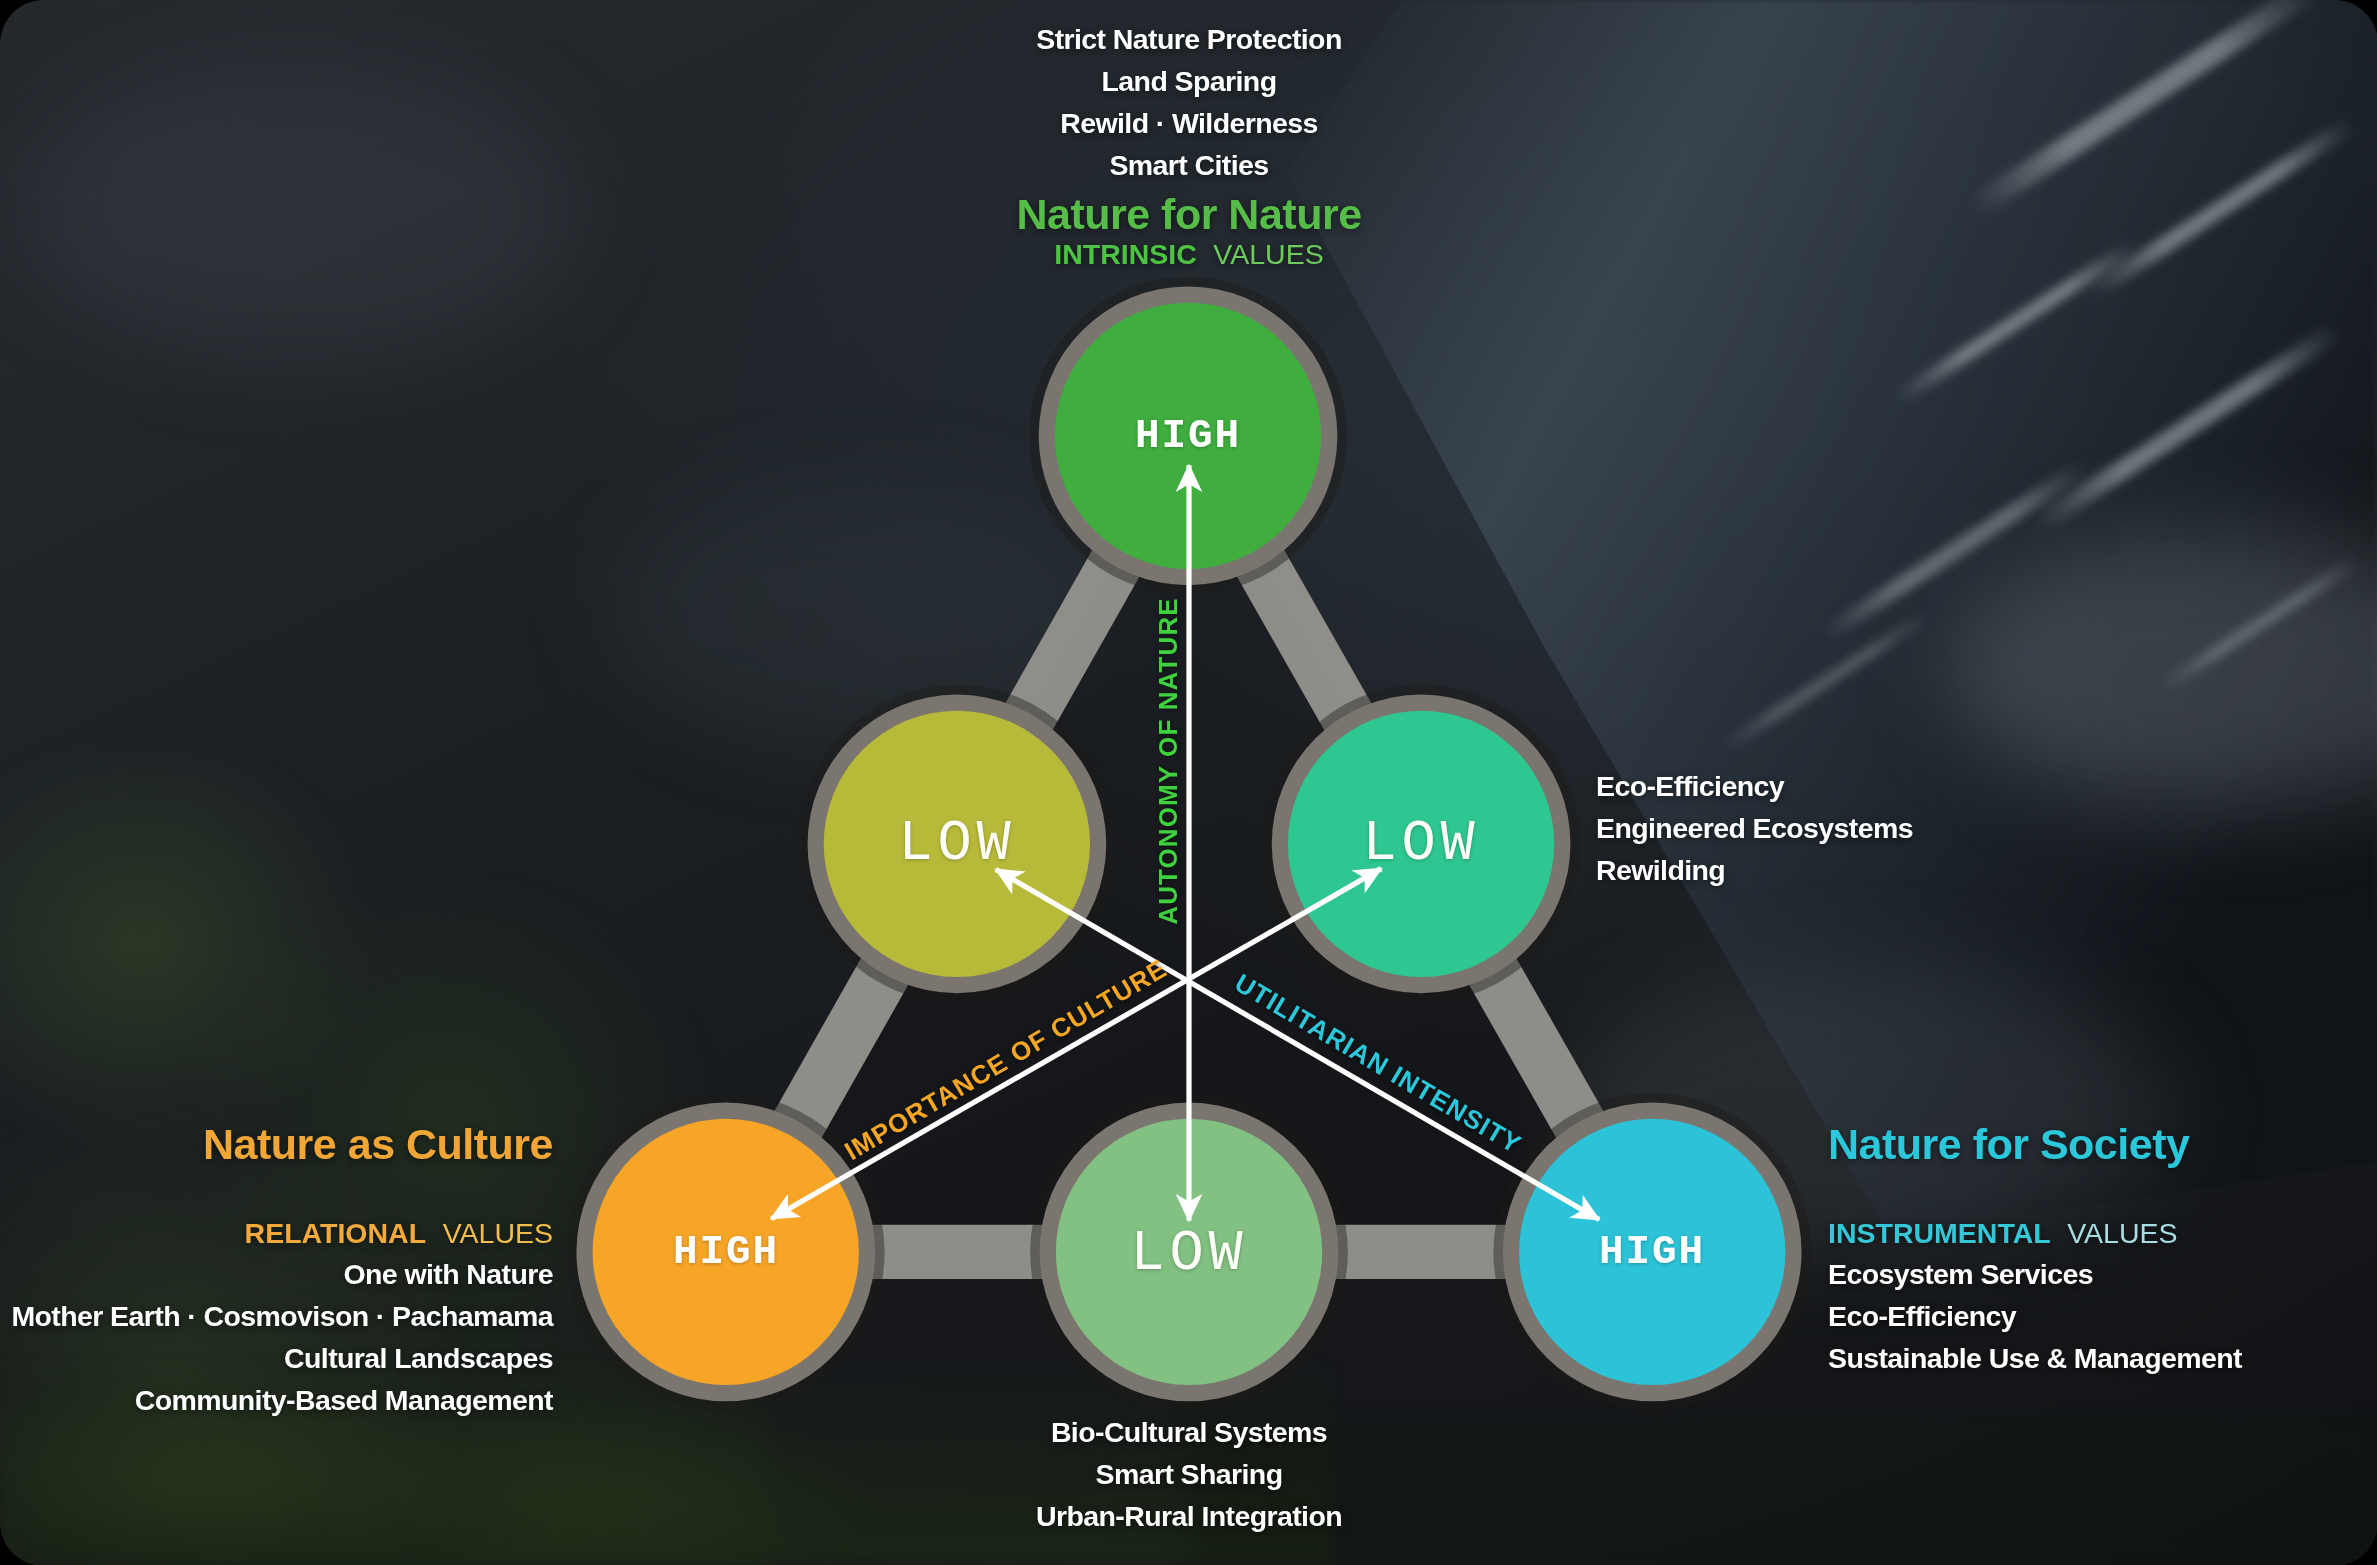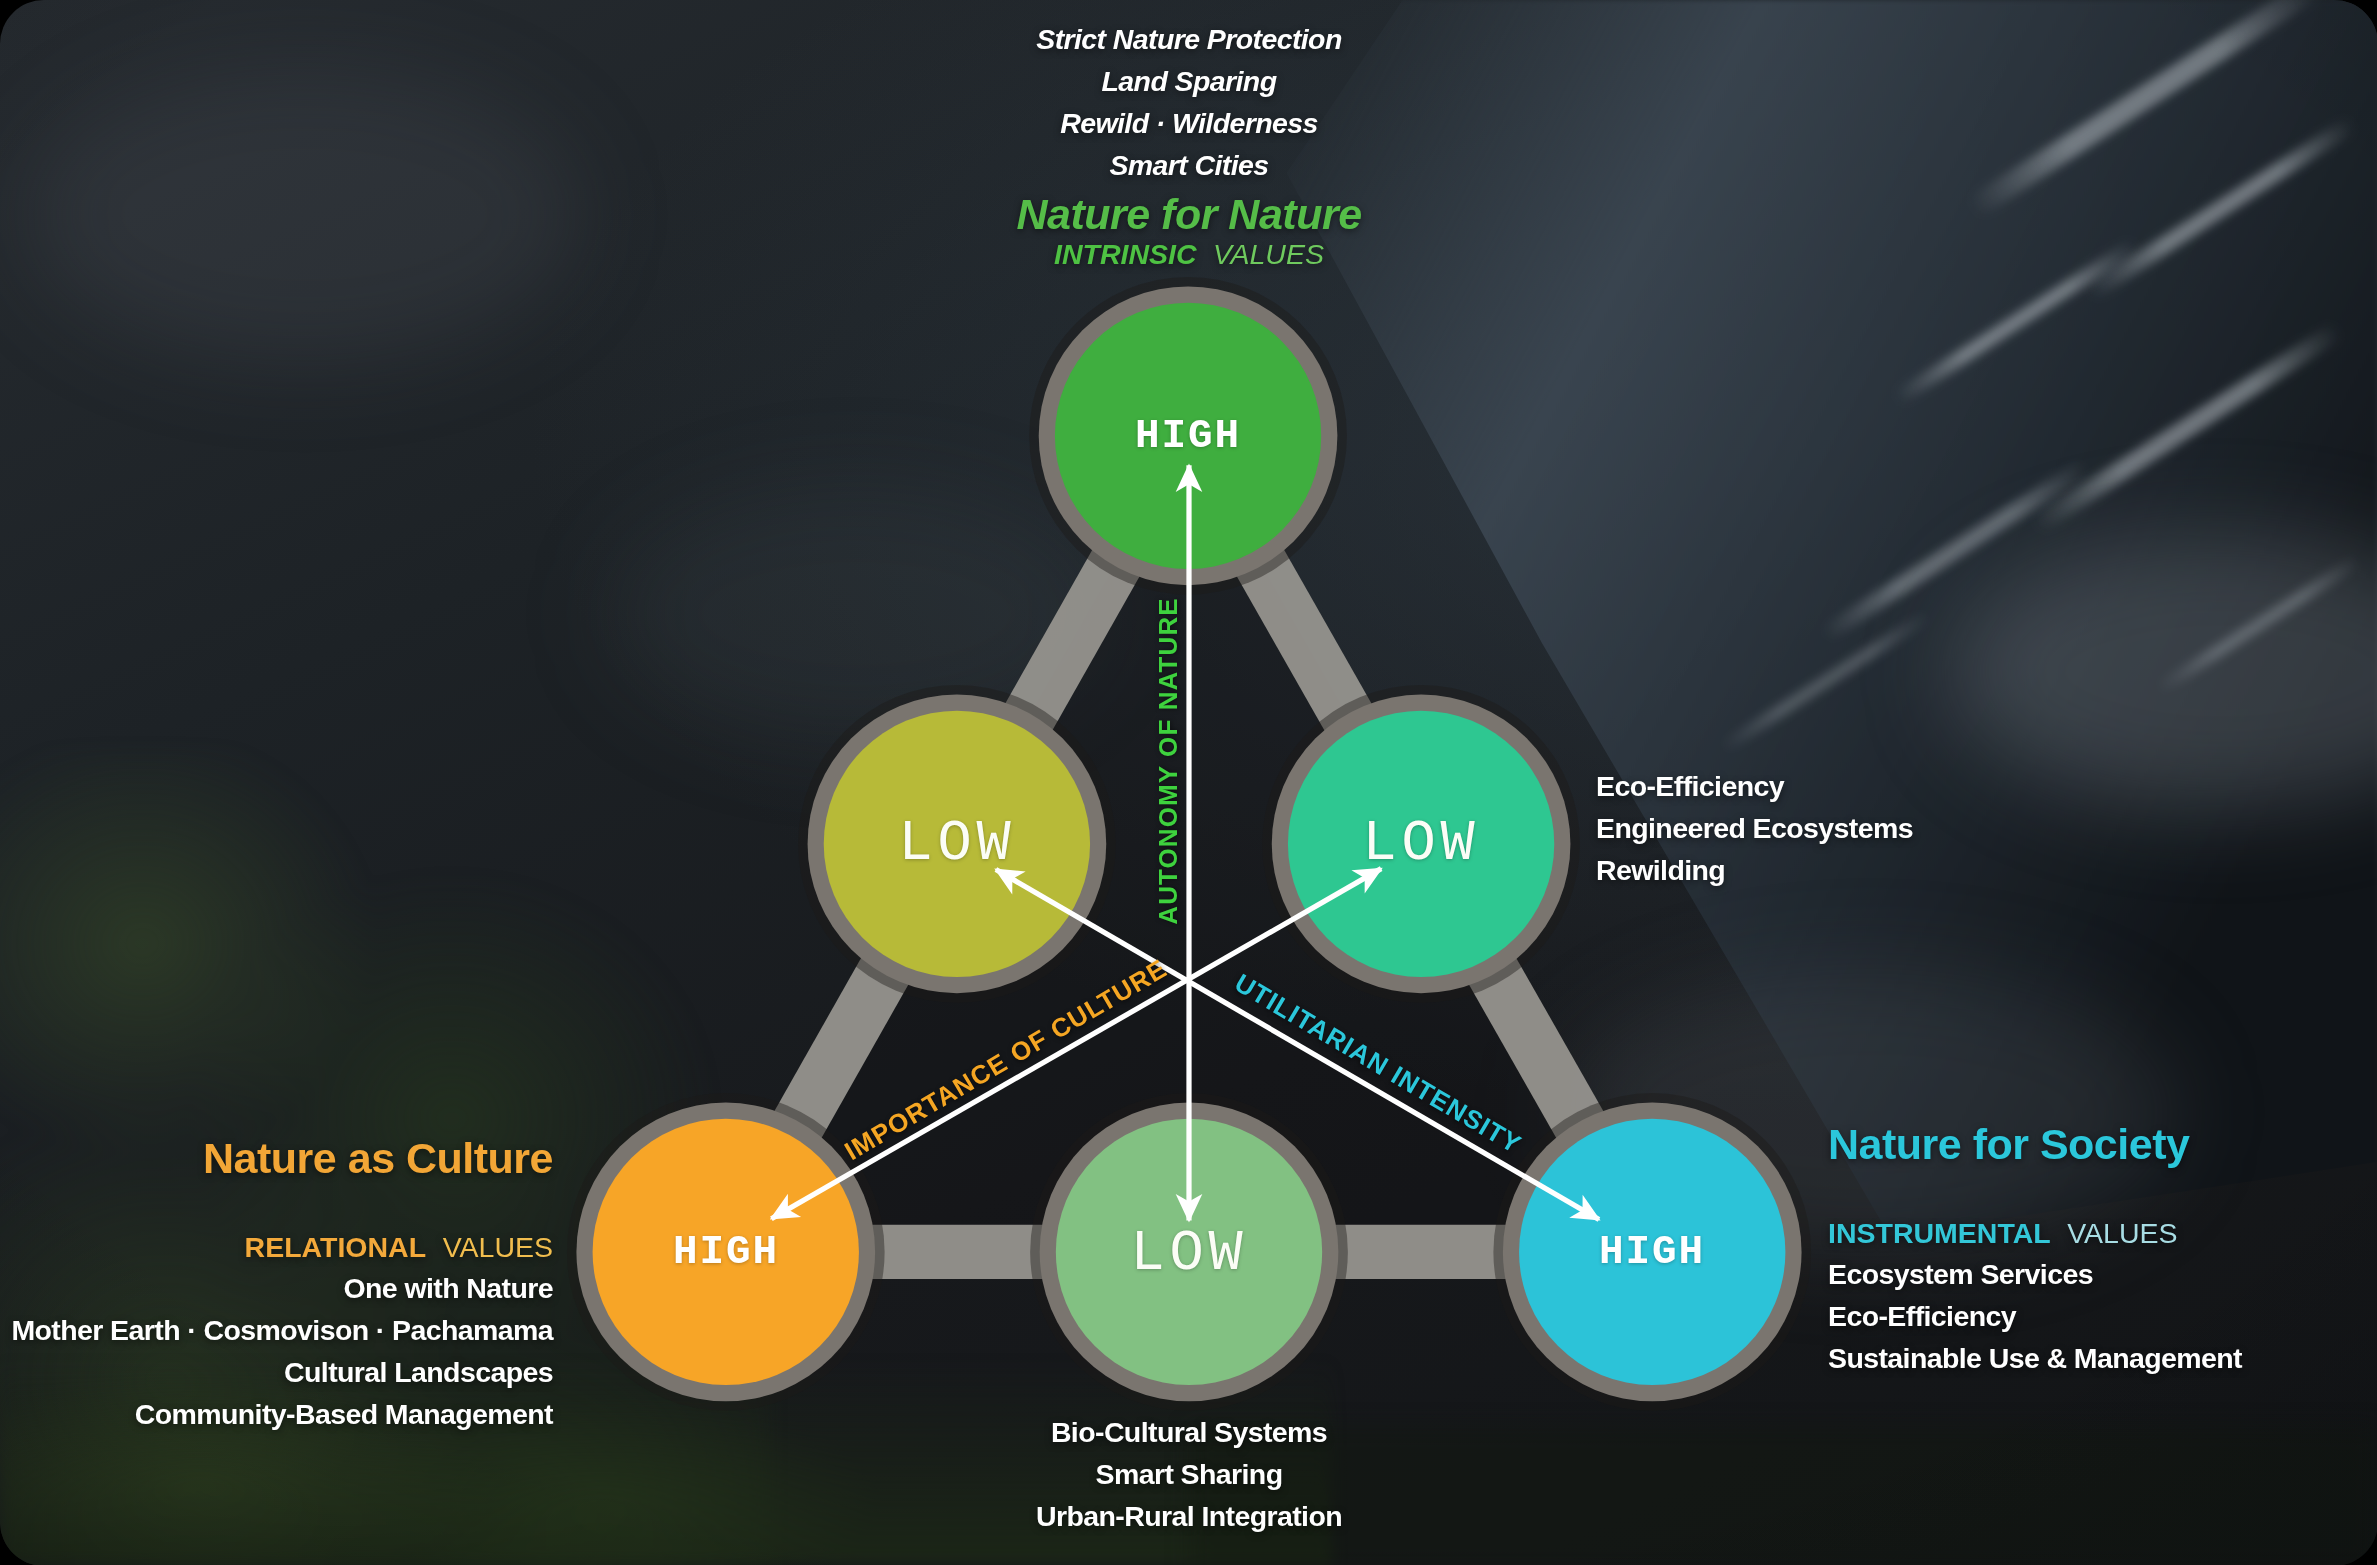--- a/index.html
+++ b/index.html
@@ -39,32 +39,32 @@
     radial-gradient(28% 70% at 45% 70%,rgba(40,58,28,.5),transparent 75%),
     linear-gradient(0deg,rgba(28,40,22,.85),rgba(28,40,22,0));}
   .forest3{left:1189px;top:1427px;width:1189px;height:143px;background:rgba(18,24,16,.45);filter:blur(11.4px);}
   .vignette{inset:0;background:radial-gradient(115% 115% at 50% 42%,rgba(0,0,0,0) 50%,rgba(4,5,7,.55) 100%);}
   
   .diagram{position:absolute;inset:0;width:100%;height:100%;}
   
   .txt{position:absolute;color:#fff;text-shadow:0 1.9px 7.6px rgba(0,0,0,.5);}
   .list-line{font-size:28.5px;line-height:42px;font-weight:700;letter-spacing:-0.6px;white-space:nowrap;}
   .center{left:1189px;transform:translateX(-50%);text-align:center;}
-  .top-block{top:18px;font-style:italic;}
+  .top-block{top:18px;}
   .left-block{right:1595px;top:765px;text-align:right;}
   .right-block{left:1596px;top:765px;text-align:left;}
   .bottom-block{top:1411px;}
   .p-title{font-size:43px;line-height:49px;font-weight:800;letter-spacing:-0.5px;white-space:nowrap;}
   .p-values{font-size:28.5px;line-height:38px;white-space:nowrap;margin-top:45px;}
   .values-bold{font-weight:800;}
   .values-light{font-weight:400;margin-left:8.6px;}
   .green .p-title{color:#55bd48;}
   .green .values-bold{color:#4ec243;}
   .green .values-light{color:#6fca5e;}
-  .orange .p-title{color:#f2a636;margin-top:14px;}
+  .orange .p-title{color:#f2a636;}
   .orange .values-bold{color:#f3a93b;}
   .orange .values-light{color:#f1bd4e;}
   .cyan .p-title{color:#2bc7db;}
   .cyan .values-bold{color:#33c7d8;}
   .cyan .values-light{color:#a8dde4;}
   .top-title{margin-top:3.8px;}
   .top-values{margin-top:-1.9px;line-height:34px;}
   .corner-left{right:1825px;top:1120px;text-align:right;}
   .corner-right{left:1828px;top:1120px;text-align:left;}
   .corner-items{margin-top:1px;}

